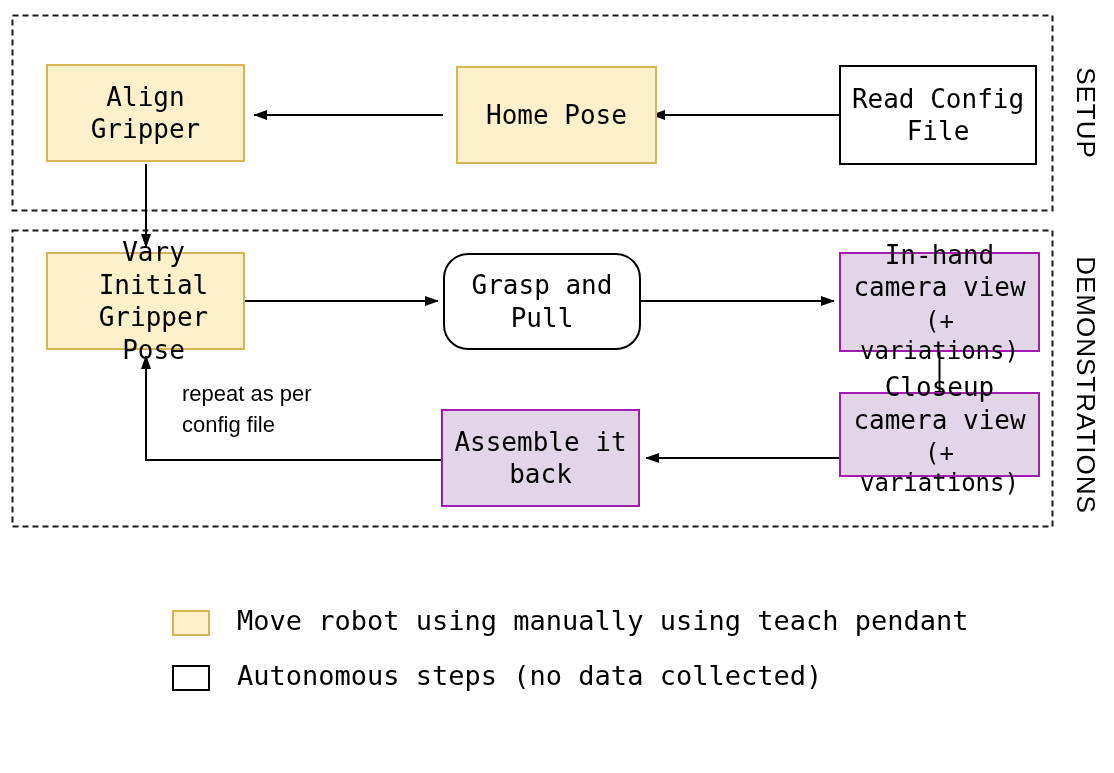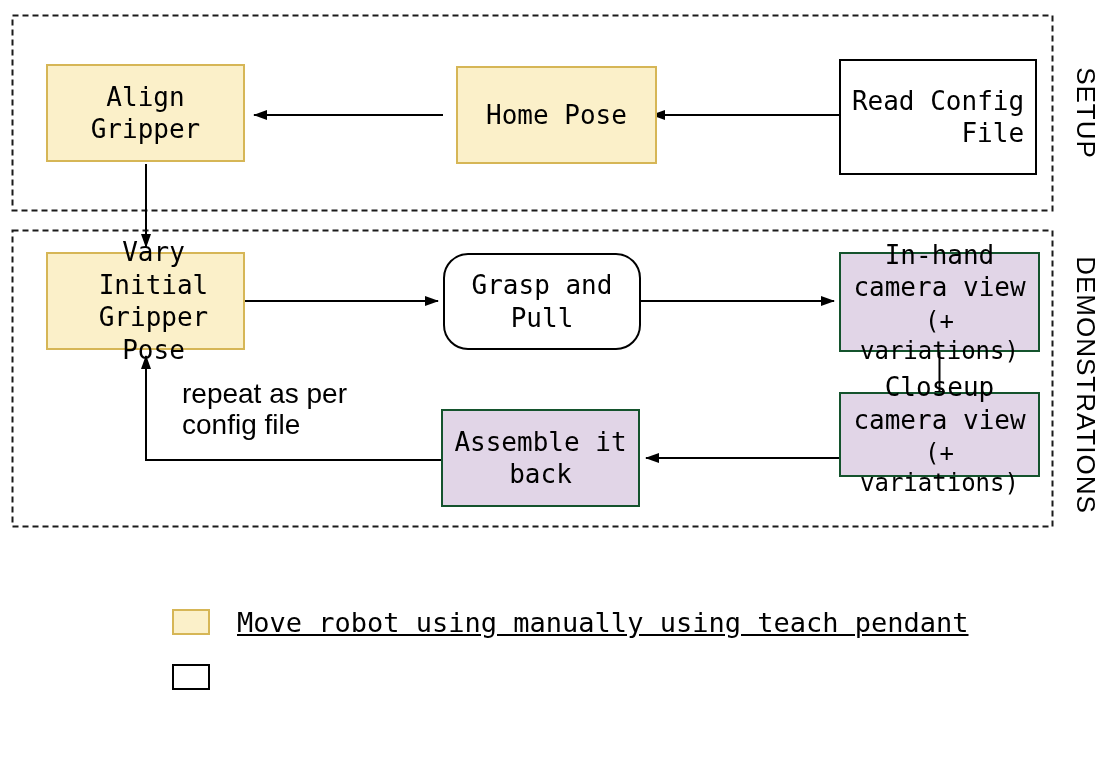--- a/index.html
+++ b/index.html
@@ -23,41 +23,41 @@
     text-align: center;
     box-sizing: border-box;
     font-size: 26px;
     line-height: 1.25;
   }
   .node .node-label { white-space: pre-line; }
   .node .node-sublabel { white-space: pre-line; font-size: 24px; line-height: 1.25; margin-top: 2px; }
 
   .node-yellow { background: #FBF0C9; border: 2px solid #D6B656; }
   .node-white  { background: #FFFFFF; border: 2px solid #000000; }
-  .node-purple { background: #E1D5E7; border: 2px solid #14532d; }
+  .node-purple { background: #E1D5E7; border: 2px solid #a21caf; }
 
   .annotation {
     position: absolute;
     font-family: "Liberation Sans", sans-serif;
-    font-size: 28px;
+    font-size: 22px;
     line-height: 31px;
     white-space: pre-line;
   }
 
   .section-label {
     position: absolute;
     font-family: "Liberation Sans", sans-serif;
     font-size: 26px;
     letter-spacing: 1px;
     white-space: nowrap;
     transform: translate(-50%, -50%) rotate(90deg);
   }
 
   #legend { position: absolute; left: 172px; top: 608px; }
-  .legend-row { display: flex; align-items: center; height: 28px; margin-bottom: 27px; text-decoration: underline; }
+  .legend-row { display: flex; align-items: flex-end; height: 28px; margin-bottom: 27px; }
   .legend-swatch { width: 38px; height: 26px; box-sizing: border-box; flex: 0 0 auto; }
   .legend-label { margin-left: 27px; font-size: 27px; white-space: nowrap; }
 </style>
 </head>
 <body>
 
 <div id="canvas">
 
   <svg id="wires" viewBox="0 0 1114 773" xmlns="http://www.w3.org/2000/svg">
     <defs>
@@ -81,21 +81,21 @@
 
   <div class="node node-yellow" style="left:46px; top:64px; width:199px; height:98px;">
     <div class="node-label">Align
 Gripper</div>
   </div>
 
   <div class="node node-yellow" style="left:443px; top:66px; width:201px; height:98px;margin-left:13px;">
     <div class="node-label">Home Pose</div>
   </div>
 
-  <div class="node node-white" style="left:839px; top:59px; width:198px; height:116px;text-align:right;">
+  <div class="node node-white" style="left:839px; top:65px; width:198px; height:100px;">
     <div class="node-label">Read Config
 File</div>
   </div>
 
   <div class="node node-yellow" style="left:46px; top:252px; width:199px; height:98px;padding-left:16px;">
     <div class="node-label">Vary Initial
 Gripper Pose</div>
   </div>
 
   <div class="node node-white" style="left:443px; top:253px; width:198px; height:97px;border-radius:25px;">
@@ -126,16 +126,17 @@
   <div class="section-label" style="left:1085px; top:113px;">SETUP</div>
   <div class="section-label" style="left:1085px; top:385px;">DEMONSTRATIONS</div>
 
   <div id="legend">
     <div class="legend-row">
       <div class="legend-swatch node-yellow"></div>
       <div class="legend-label">Move robot using manually using teach pendant</div>
     </div>
     <div class="legend-row">
       <div class="legend-swatch node-white"></div>
+      <div class="legend-label">Autonomous steps (no data collected)</div>
     </div>
   </div>
 
 </div>
 
 </body></html>

